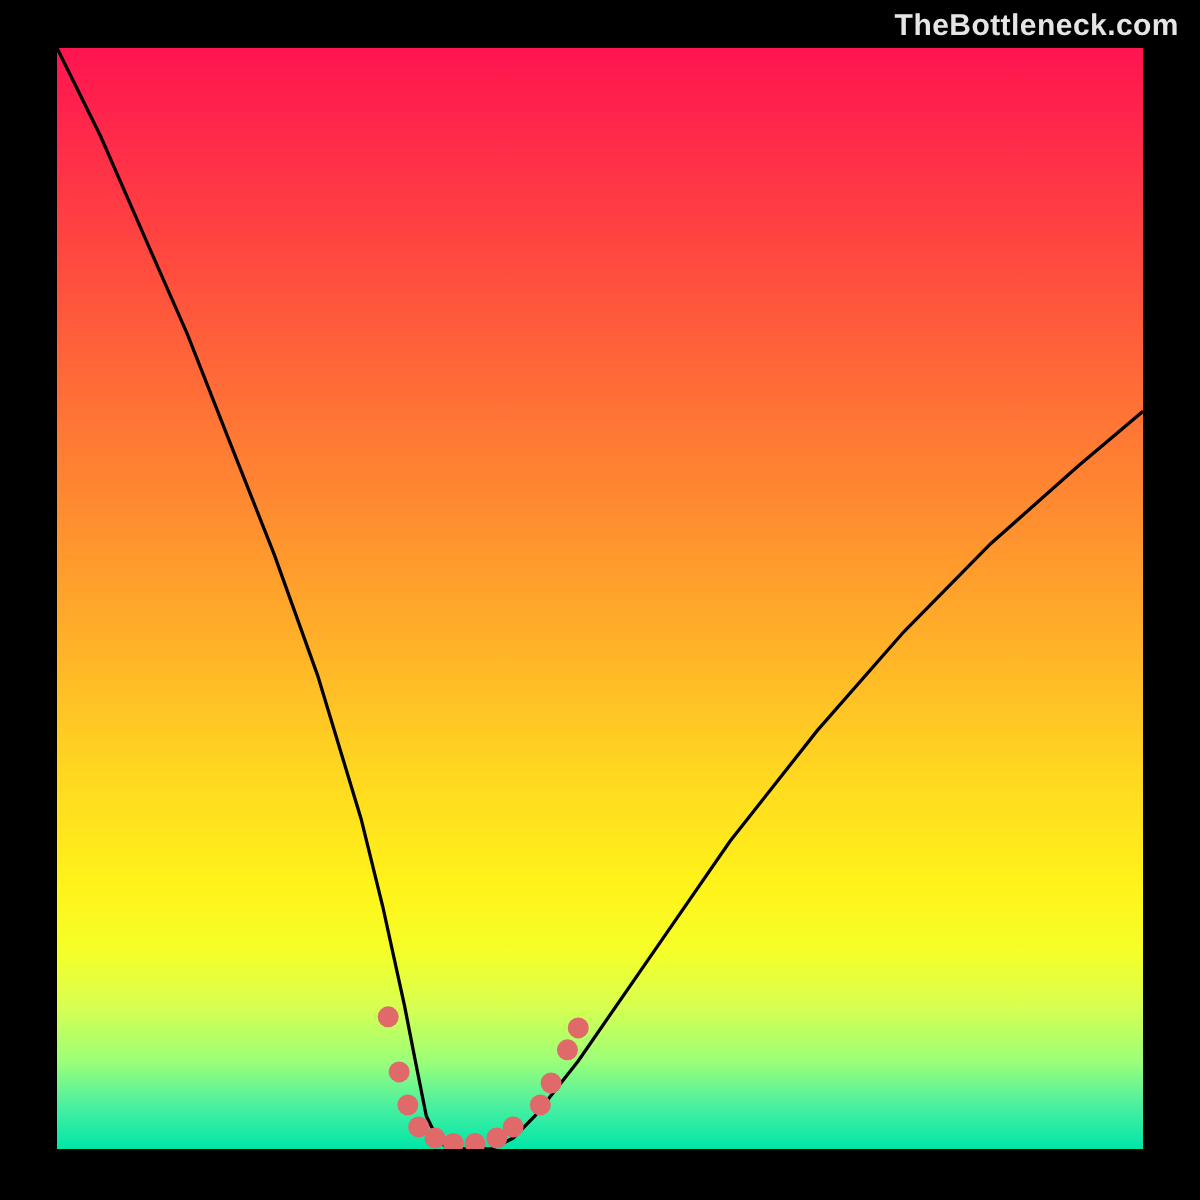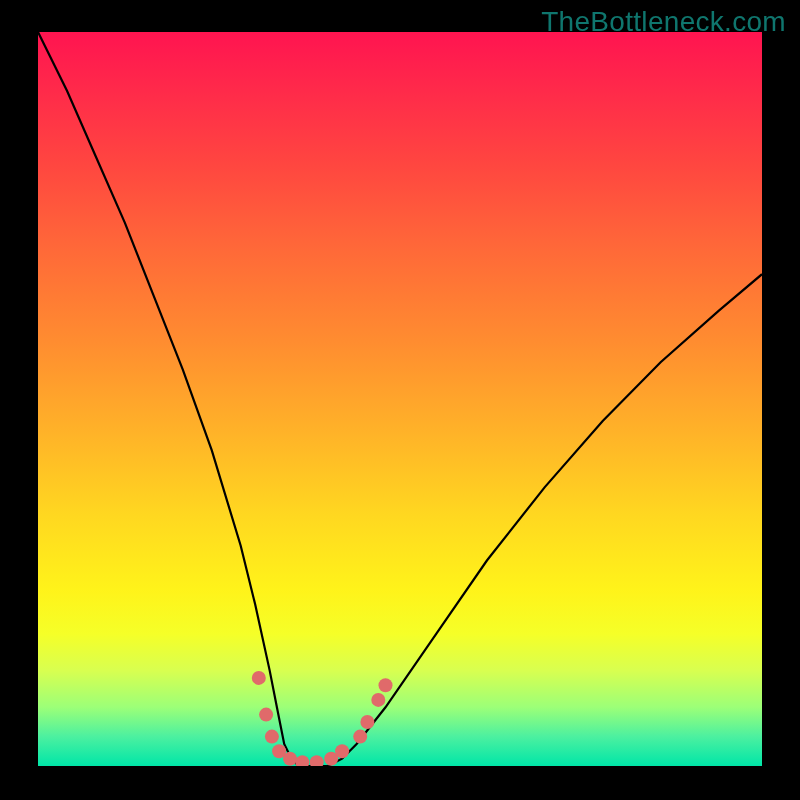--- a/index.html
+++ b/index.html
@@ -8,23 +8,23 @@
     height: 800px;
     background: #000;
     position: relative;
     font-family: Arial, sans-serif;
     overflow: hidden;
   }
   .watermark {
     position: absolute;
     top: 6px;
     right: 14px;
-    color: #0f766e;
-    font-size: 28px;
-    font-weight: 400;
+    color: #e5e5e5;
+    font-size: 20px;
+    font-weight: 700;
     letter-spacing: 0.3px;
     z-index: 10;
   }
   .plot-area {
     position: absolute;
     left: 38px;
     top: 32px;
     width: 724px;
     height: 734px;
   }

